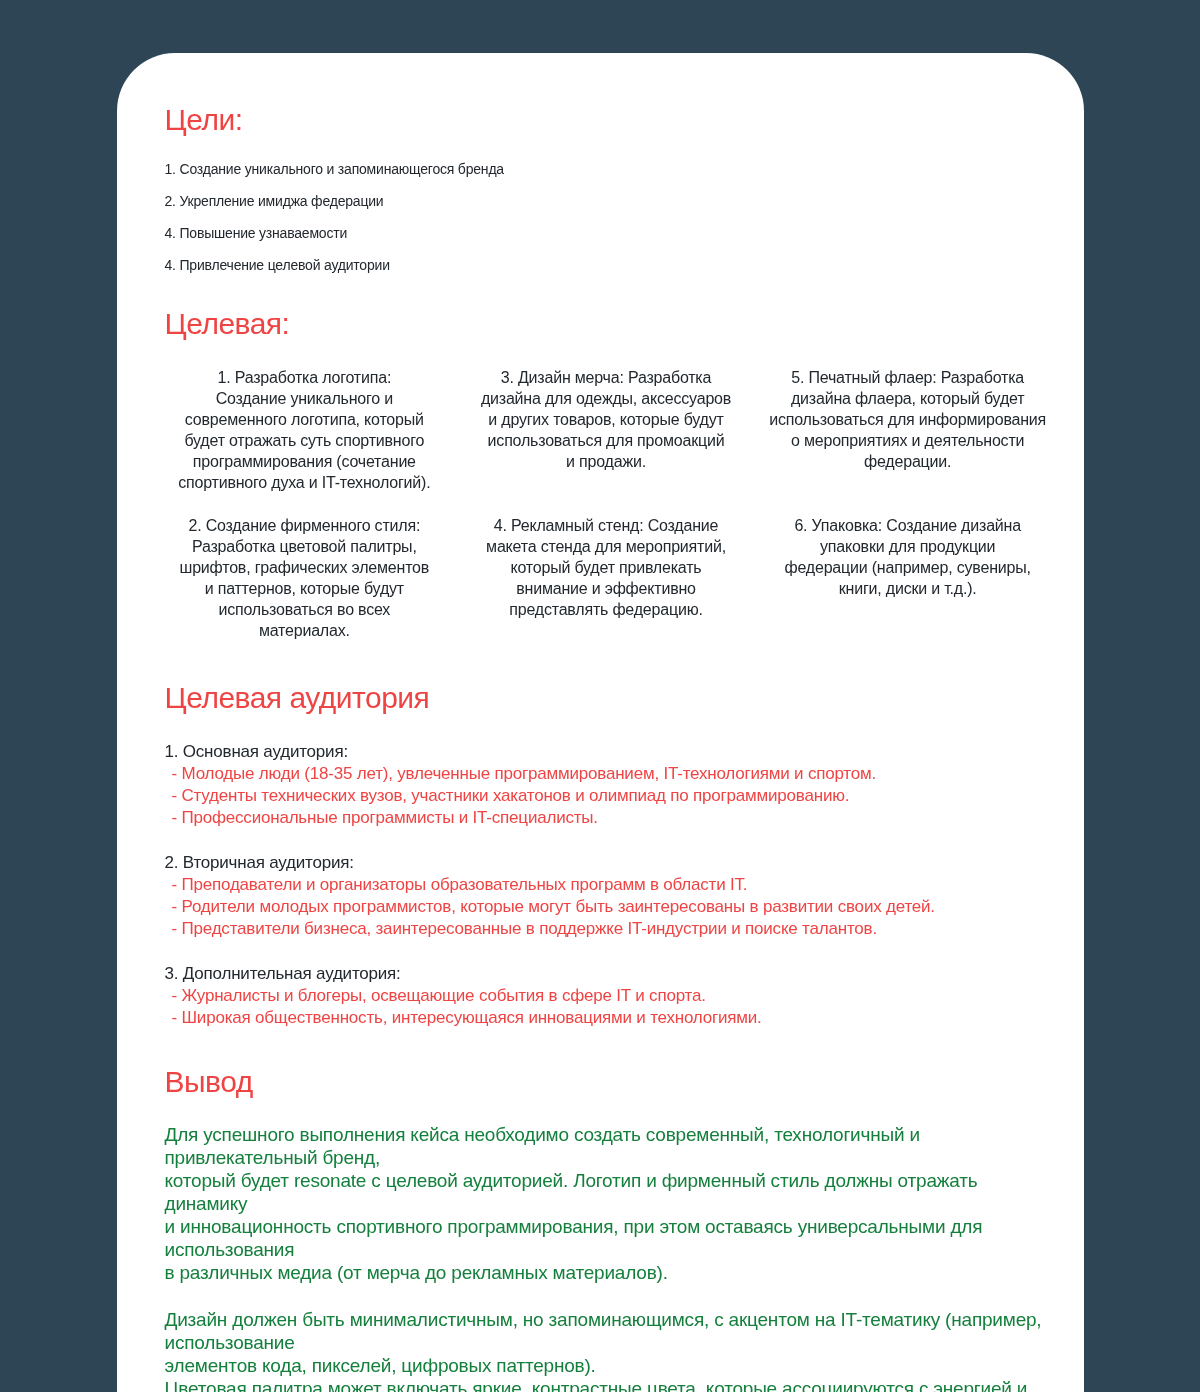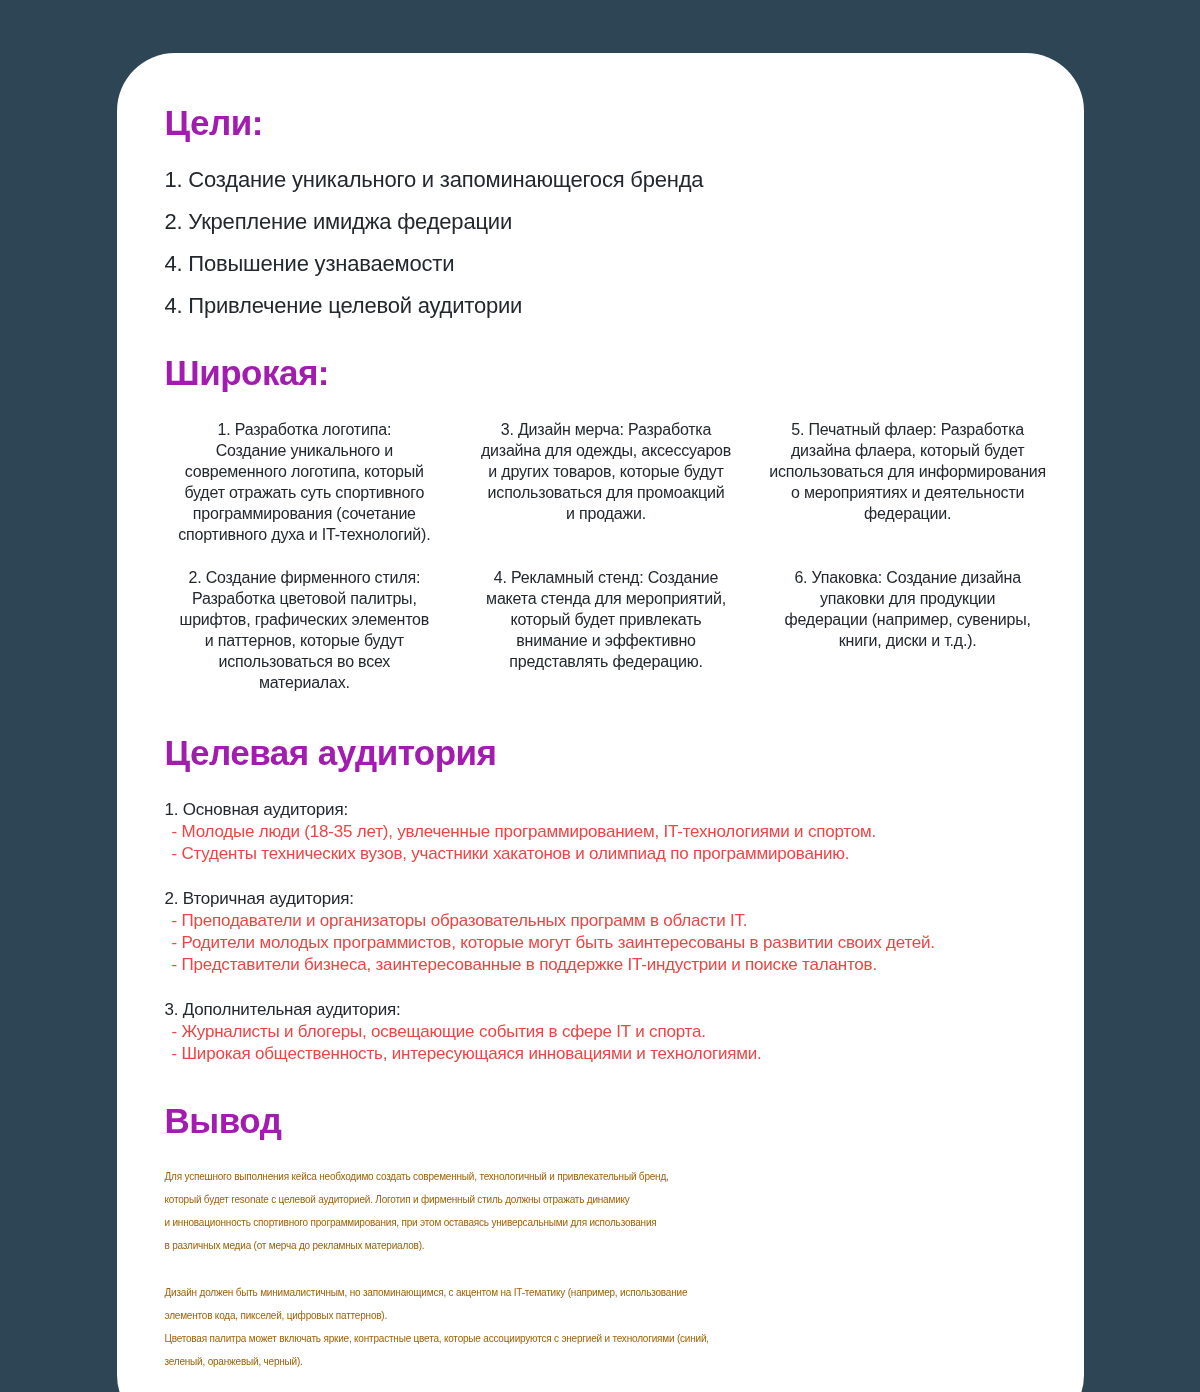--- a/index.html
+++ b/index.html
@@ -14,28 +14,28 @@
   }
   .card {
     width: 967px;
     min-height: 1277px;
     margin: 53px auto 0 auto;
     background: #ffffff;
     border-radius: 58px;
     padding: 50px 36px 60px 48px;
   }
   h1 {
-    font-size: 35px;
-    font-weight: 700;
+    font-size: 30px;
+    font-weight: 400;
     letter-spacing: -0.5px;
-    color: #a21caf;
+    color: #ef4444;
   }
   .goals-heading { margin-bottom: 24px; }
   .goals-list .goal-item {
-    font-size: 22px;
+    font-size: 14px;
     color: #22282e;
     margin-bottom: 16px;
     letter-spacing: -0.2px;
   }
   .tasks-heading { margin-top: 34px; margin-bottom: 26px; }
   .tasks-grid {
     display: grid;
     grid-template-columns: repeat(3, 1fr);
     column-gap: 22px;
     row-gap: 22px;
@@ -58,23 +58,23 @@
   }
   .audience-bullet {
     font-size: 17px;
     color: #ef4444;
     line-height: 22px;
     padding-left: 7px;
     letter-spacing: -0.2px;
   }
   .conclusion-heading { margin-top: 36px; margin-bottom: 24px; }
   .conclusion-paragraph {
-    font-size: 10px;
+    font-size: 19px;
     line-height: 23px;
-    color: #a16207;
+    color: #15803d;
     white-space: pre-line;
     margin-bottom: 24px;
     letter-spacing: -0.2px;
   }
   .conclusion-paragraph:last-child { margin-bottom: 0; }
 </style>
 </head>
 <body>
 
 <div class="card">
@@ -83,21 +83,21 @@
     <h1 class="goals-heading">Цели:</h1>
     <div class="goals-list">
       <div class="goal-item">1. Создание уникального и запоминающегося бренда</div>
       <div class="goal-item">2. Укрепление имиджа федерации</div>
       <div class="goal-item">4. Повышение узнаваемости</div>
       <div class="goal-item">4. Привлечение целевой аудитории</div>
     </div>
   </section>
 
   <section>
-    <h1 class="tasks-heading">Широкая:</h1>
+    <h1 class="tasks-heading">Целевая:</h1>
     <div class="tasks-grid">
       <div class="task-item">1. Разработка логотипа:
 Создание уникального и
 современного логотипа, который
 будет отражать суть спортивного
 программирования (сочетание
 спортивного духа и IT-технологий).</div>
       <div class="task-item">3. Дизайн мерча: Разработка
 дизайна для одежды, аксессуаров
 и других товаров, которые будут
@@ -126,20 +126,21 @@
     </div>
   </section>
 
   <section>
     <h1 class="audience-heading">Целевая аудитория</h1>
 
     <div class="audience-group">
       <div class="audience-group-title">1. Основная аудитория:</div>
       <div class="audience-bullet">- Молодые люди (18-35 лет), увлеченные программированием, IT-технологиями и спортом.</div>
       <div class="audience-bullet">- Студенты технических вузов, участники хакатонов и олимпиад по программированию.</div>
+      <div class="audience-bullet">- Профессиональные программисты и IT-специалисты.</div>
     </div>
 
     <div class="audience-group">
       <div class="audience-group-title">2. Вторичная аудитория:</div>
       <div class="audience-bullet">- Преподаватели и организаторы образовательных программ в области IT.</div>
       <div class="audience-bullet">- Родители молодых программистов, которые могут быть заинтересованы в развитии своих детей.</div>
       <div class="audience-bullet">- Представители бизнеса, заинтересованные в поддержке IT-индустрии и поиске талантов.</div>
     </div>
 
     <div class="audience-group">

